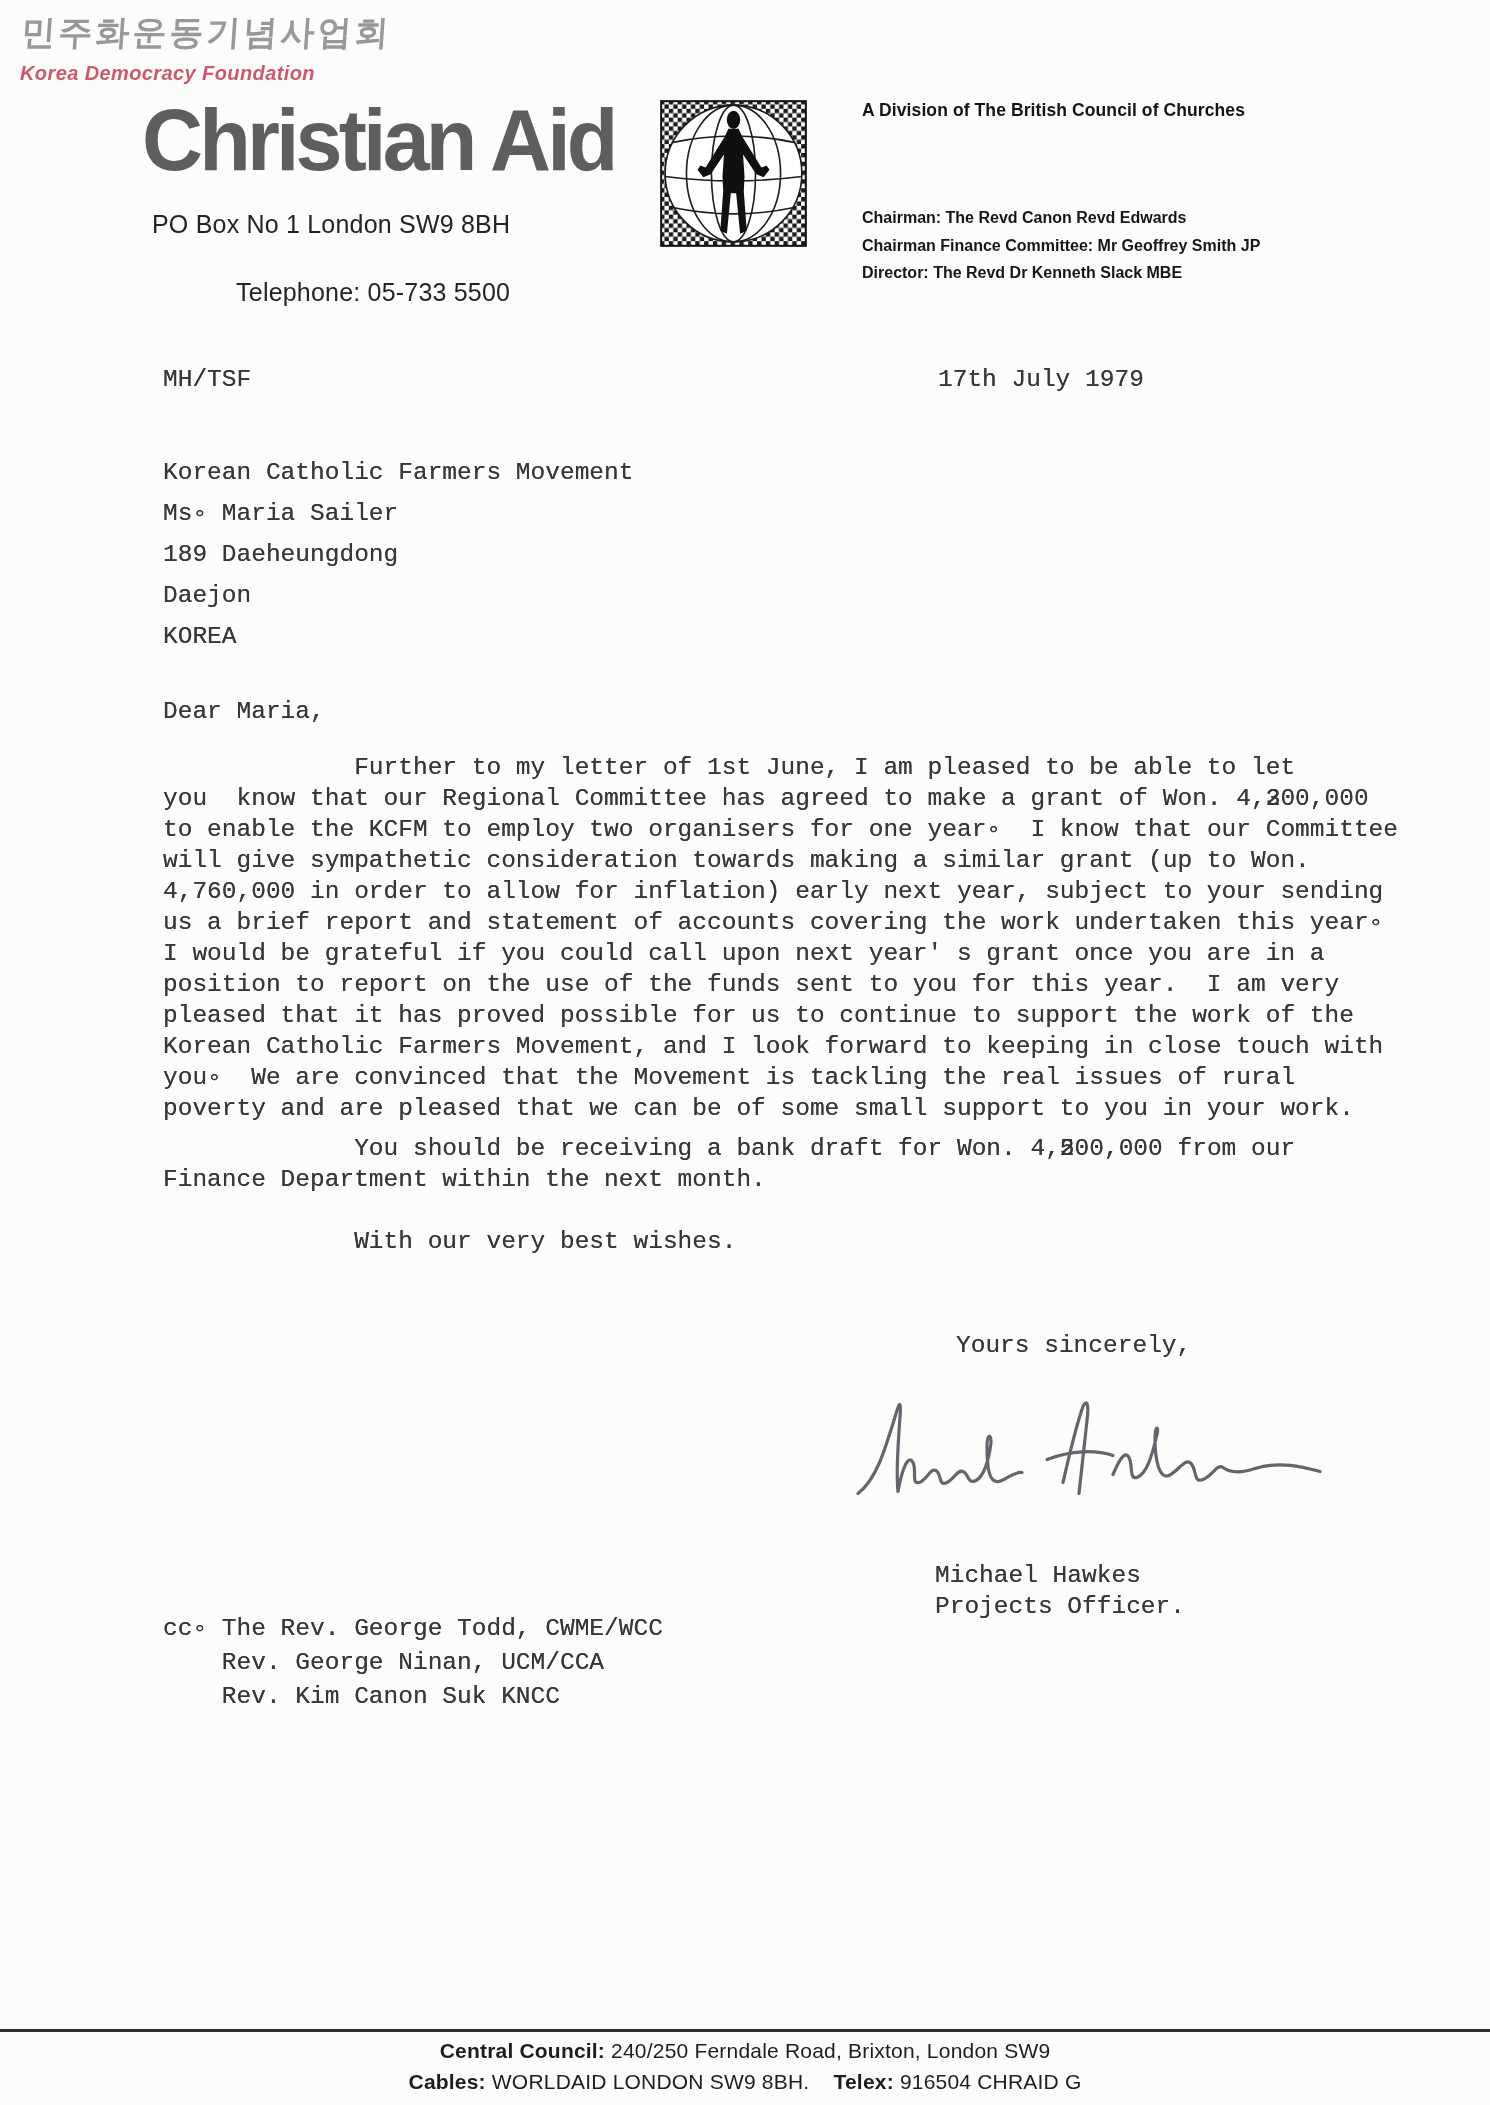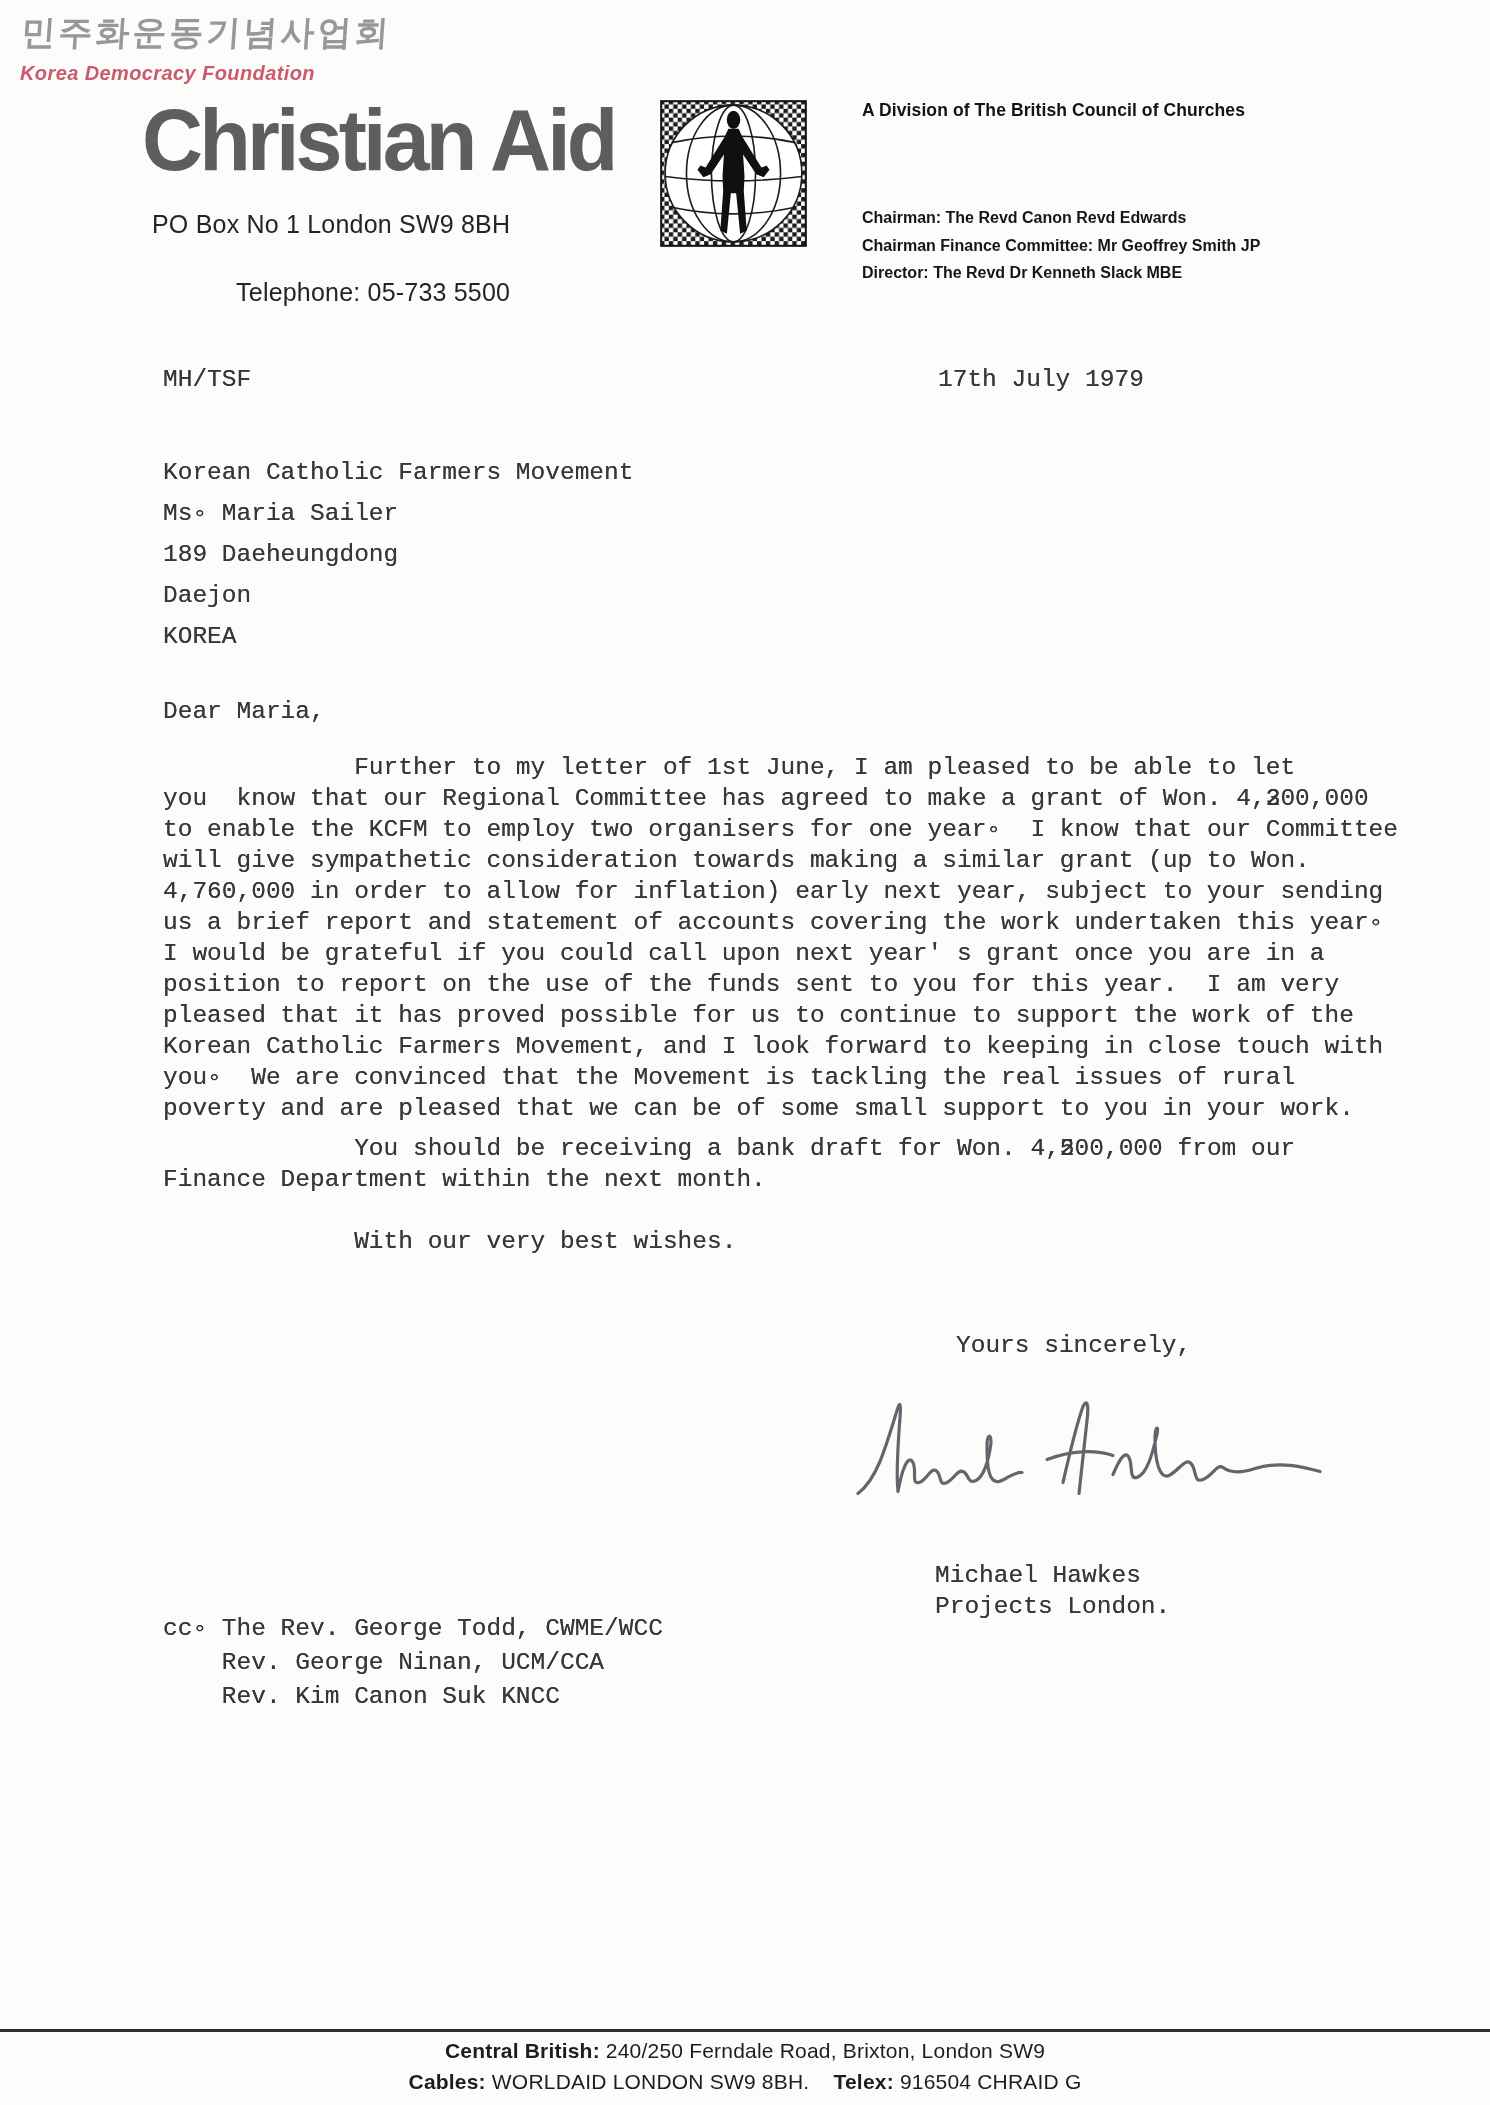--- a/index.html
+++ b/index.html
@@ -145,21 +145,21 @@
       <g fill="none" stroke="#53555e" stroke-width="3.2" stroke-linecap="round" stroke-linejoin="round" opacity="0.9">
         <path d="M8,118 C16,112 24,100 30,86 C38,66 44,44 48,32 C50,26 51,29 50,42 C48,68 46,98 48,116 C52,94 58,78 63,87 C67,95 61,109 69,107 C77,105 80,92 86,95 C92,99 88,111 97,107 C105,103 107,94 113,96 C119,98 117,109 126,105 C134,101 139,84 141,67 C141,57 137,59 137,71 C137,92 139,108 149,106 C157,104 163,96 172,97"></path>
         <path d="M213,107 C221,72 229,42 233,31 C237,23 239,29 237,45 C234,72 231,100 229,118"></path>
         <path d="M197,84 C221,75 245,74 263,80"></path>
         <path d="M263,99 C269,85 275,74 279,82 C283,90 279,104 287,102 C297,98 302,80 307,59 C309,49 305,51 305,63 C305,84 309,104 319,100 C329,95 335,82 341,88 C347,94 343,108 353,104 C363,100 367,88 373,92 C381,98 393,97 405,93 C431,85 455,92 470,96"></path>
       </g>
     </svg>
   </div>
 
   <div class="typed pos" style="left:935px;top:1560px;">Michael Hawkes</div>
-  <div class="typed pos" style="left:935px;top:1591px;">Projects London.</div>
+  <div class="typed pos" style="left:935px;top:1591px;">Projects Officer.</div>
 
   <div class="typed pos ccblock" style="left:163px;top:1612px;"><div class="tline">cc<span class="ring">°</span> The Rev. George Todd, CWME/WCC</div><div class="tline">    Rev. George Ninan, UCM/CCA</div><div class="tline">    Rev. Kim Canon Suk KNCC</div></div>
 
   <div class="foot-rule"></div>
-  <div class="foot-line" style="top:2039px;"><b>Central British:</b><span> 240/250 Ferndale Road, Brixton, London SW9</span></div>
+  <div class="foot-line" style="top:2039px;"><b>Central Council:</b><span> 240/250 Ferndale Road, Brixton, London SW9</span></div>
   <div class="foot-line" style="top:2070px;"><b>Cables:</b><span> WORLDAID LONDON SW9 8BH.</span><span>    </span><b>Telex:</b><span> 916504 CHRAID G</span></div>
 
 </div>
 
 </body></html>

